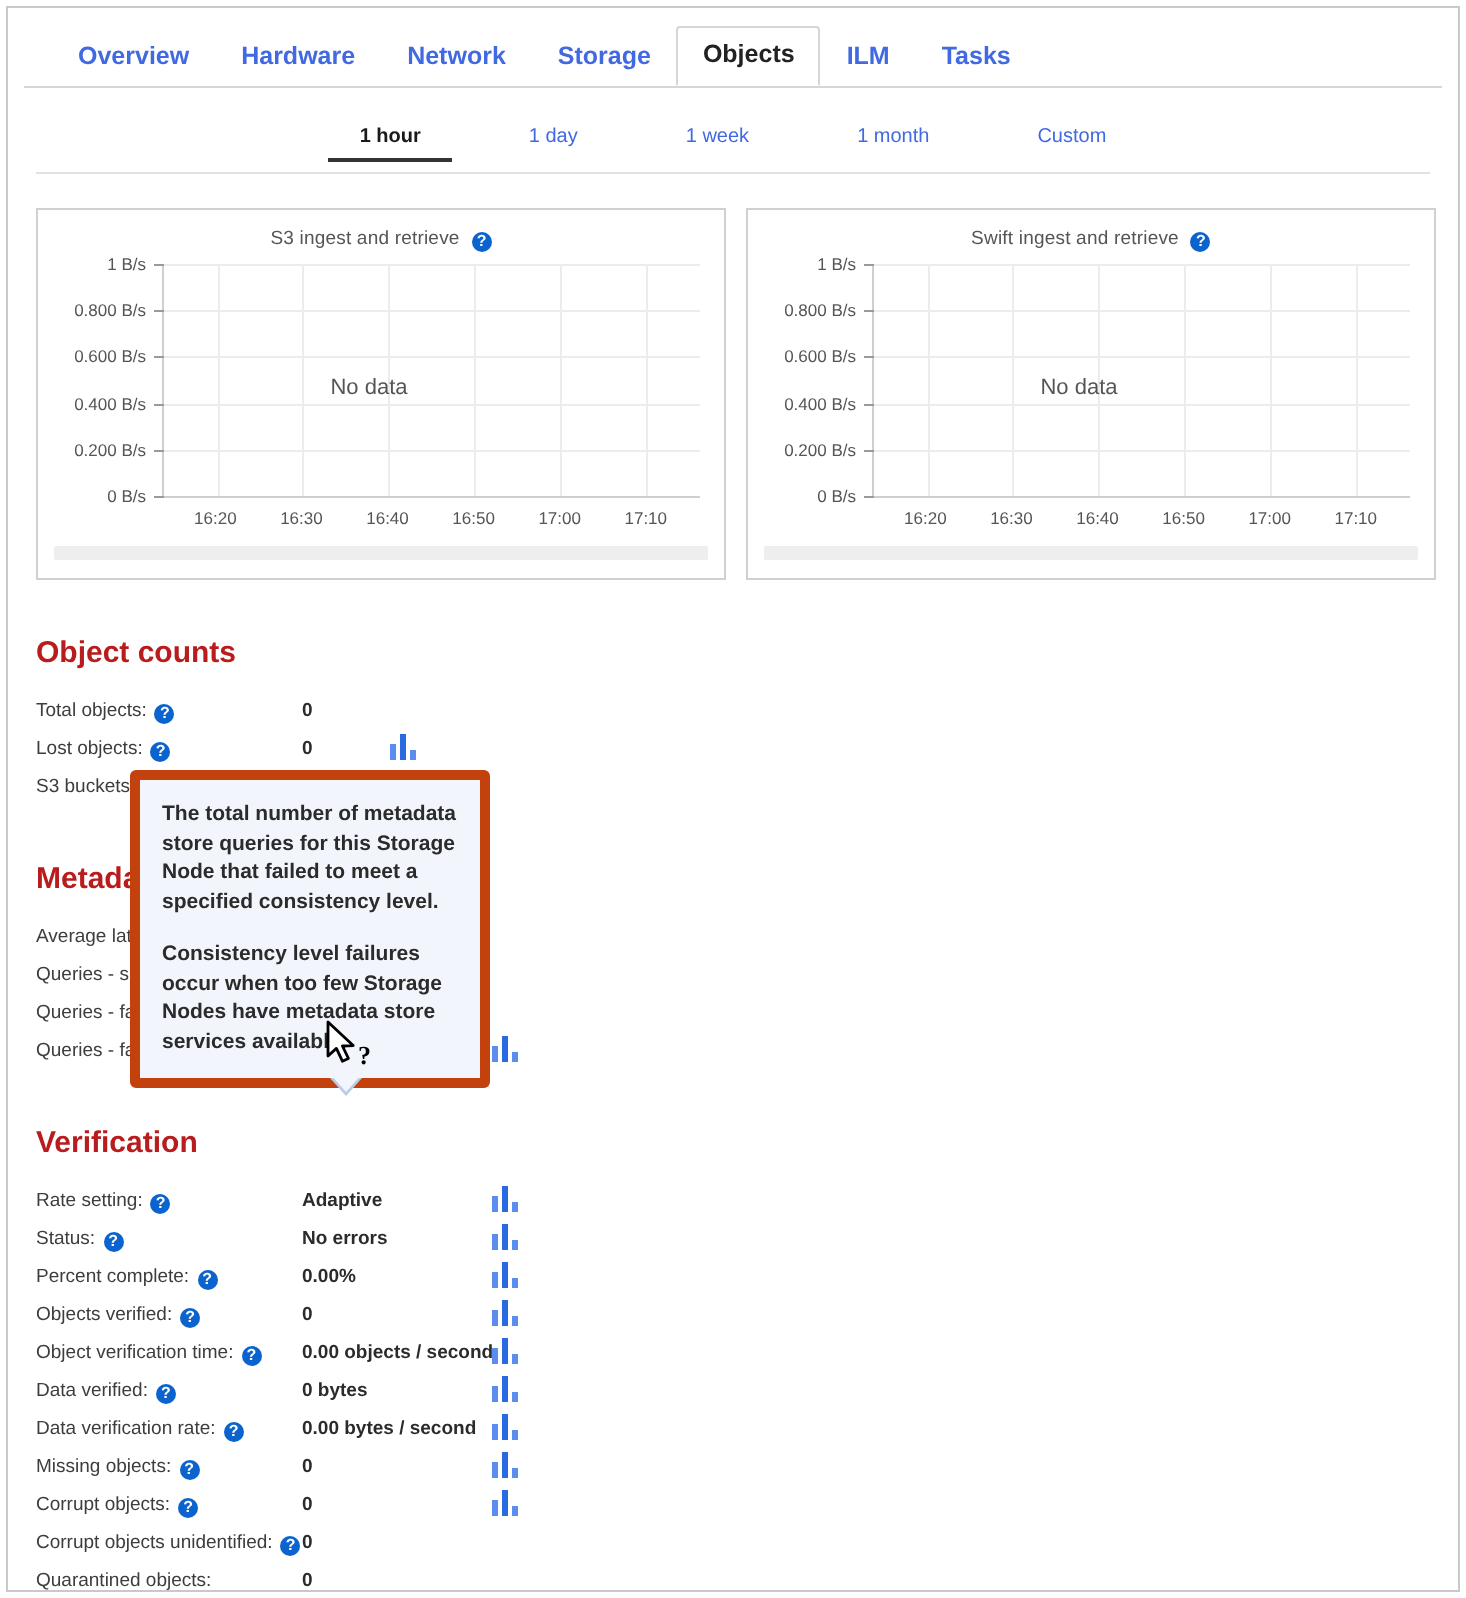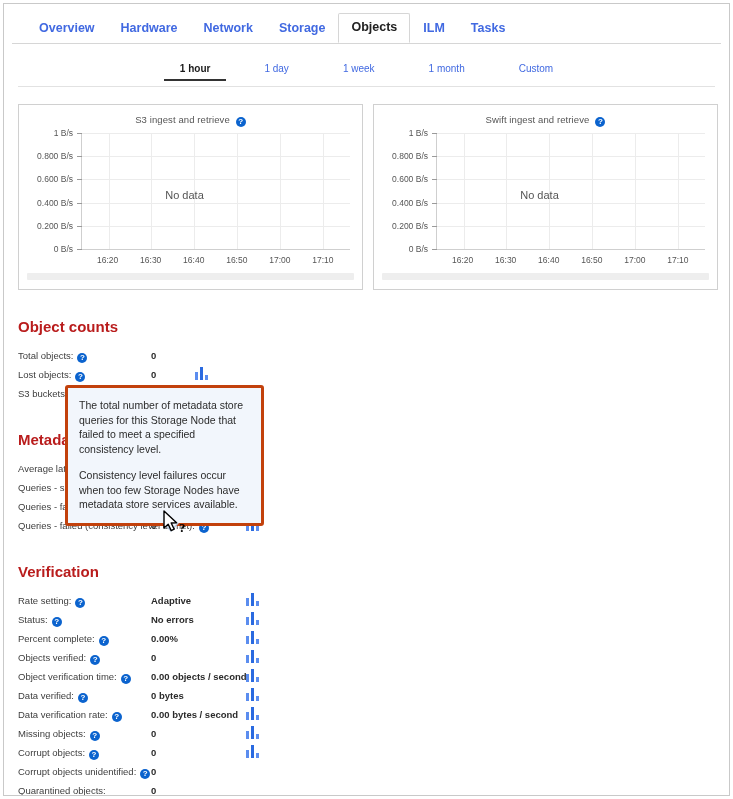--- a/index.html
+++ b/index.html
@@ -268,30 +268,31 @@
   }
   .barsicon i:nth-child(1) { left: 0px;  height: 8px;  background: #5b8def; }
   .barsicon i:nth-child(2) { left: 5px;  height: 13px; background: #2a6ae0; }
   .barsicon i:nth-child(3) { left: 10px; height: 5px;  background: #5b8def; }
 
   
   .tooltip {
     position: absolute;
     left: 61px;
     top: 381px;
-    width: 199px;
+    width: 180px;
     box-sizing: border-box;
     background: #f2f6fc;
-    border: 3px solid #c2410c;
+    border: 5px solid #c2410c;
     border-radius: 3px;
     padding: 10px 11px 11px 11px;
     font-size: 10.5px;
     line-height: 14.5px;
     color: #2b2b2b;
     z-index: 40;
+    font-weight: bold;
   }
   .tooltip p { margin: 0; }
   .tooltip p + p { margin-top: 12px; }
   .tooltip .arrow-out,
   .tooltip .arrow-in {
     position: absolute;
     left: 95px;
     width: 0; height: 0;
     border-left: 8px solid transparent;
     border-right: 8px solid transparent;

